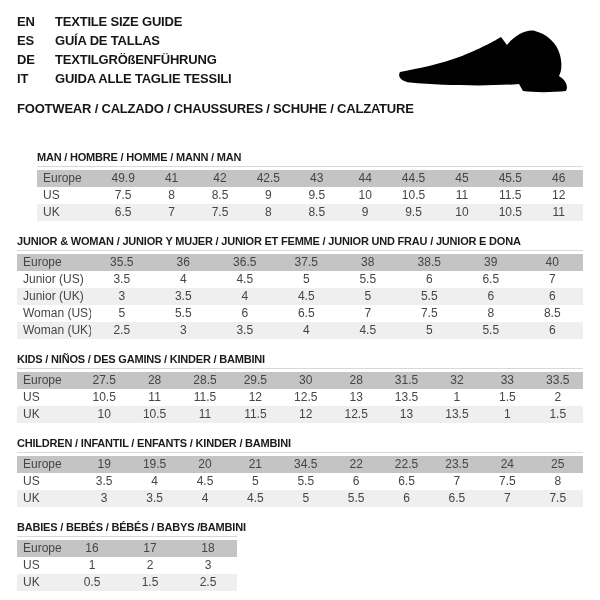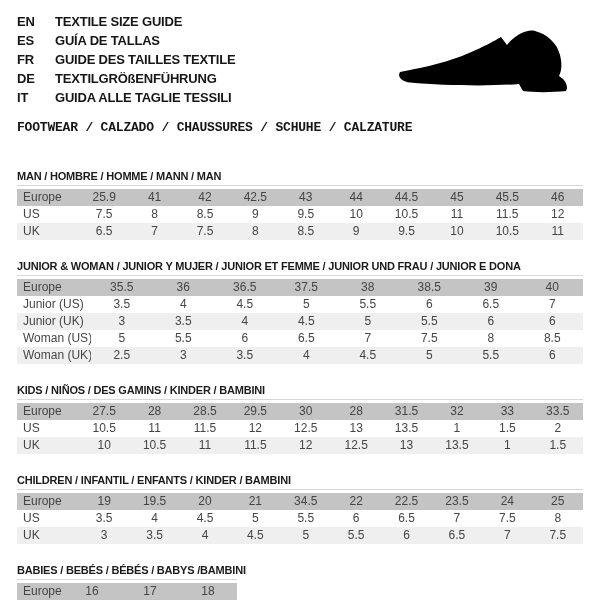--- a/index.html
+++ b/index.html
@@ -2,26 +2,26 @@
 <html><head>
 <meta charset="utf-8">
 <style>
   html,body{margin:0;padding:0;background:#fff;}
   body{width:600px;height:600px;font-family:"Liberation Sans",sans-serif;}
   .page{position:relative;width:600px;height:600px;box-sizing:border-box;padding:12px 17px 0 17px;overflow:hidden;background:#fff;}
   
   .lang-row{display:flex;font-weight:bold;font-size:13px;line-height:19px;color:#161616;letter-spacing:-0.2px;}
   .lang-code{width:38px;flex:0 0 38px;}
   
-  .category{font-weight:bold;font-size:13px;line-height:15px;margin-top:13px;color:#161616;letter-spacing:-0.2px;font-family:Liberation Mono, monospace;}
+  .category{font-weight:bold;font-size:13px;line-height:15px;margin-top:13px;color:#161616;letter-spacing:-0.2px;}
   
   .shoe{position:absolute;left:396px;top:26px;width:176px;height:70px;}
   
-  #tables-root > .section{margin-top:20px;}
-  #tables-root > .section:first-child{margin-top:35px;}
+  #tables-root > .section{margin-top:14px;}
+  #tables-root > .section:first-child{margin-top:35px;margin-left:20px;}
   .section-title{font-size:11px;font-weight:bold;line-height:13px;color:#1b1b1b;margin-bottom:2px;letter-spacing:-0.2px;white-space:nowrap;}
   .rule{height:1px;background:#d8d8d8;margin-bottom:3px;}
   table{width:100%;border-collapse:collapse;table-layout:fixed;font-size:12px;color:#454545;}
   .section.narrow table,.section.narrow .rule{width:220px;}
   td{height:17px;padding:0;text-align:center;line-height:17px;overflow:hidden;white-space:nowrap;}
   td.lbl{text-align:left;padding-left:6px;}
   tr.hdr{background:#c4c4c4;}
   tr.alt{background:#efefef;border-radius:7px;}
 </style>
 </head>
@@ -30,24 +30,20 @@
 <div class="page">
 
   <div class="lang-list">
     <div class="lang-row">
       <span class="lang-code">EN</span>
       <span class="lang-label">TEXTILE SIZE GUIDE</span>
     </div>
     <div class="lang-row">
       <span class="lang-code">ES</span>
       <span class="lang-label">GUÍA DE TALLAS</span>
-    </div>
-    <div class="lang-row">
-      <span class="lang-code">FR</span>
-      <span class="lang-label">GUIDE DES TAILLES TEXTILE</span>
     </div>
     <div class="lang-row">
       <span class="lang-code">DE</span>
       <span class="lang-label">TEXTILGRÖßENFÜHRUNG</span>
     </div>
     <div class="lang-row">
       <span class="lang-code">IT</span>
       <span class="lang-label">GUIDA ALLE TAGLIE TESSILI</span>
     </div>
   </div>
@@ -84,21 +80,21 @@
             <col>
             <col>
             <col>
             <col>
             <col>
             <col>
           </colgroup>
           <tbody>
             <tr class="hdr">
               <td class="lbl">Europe</td>
-              <td>25.9</td>
+              <td>49.9</td>
               <td>41</td>
               <td>42</td>
               <td>42.5</td>
               <td>43</td>
               <td>44</td>
               <td>44.5</td>
               <td>45</td>
               <td>45.5</td>
               <td>46</td>
             </tr>

